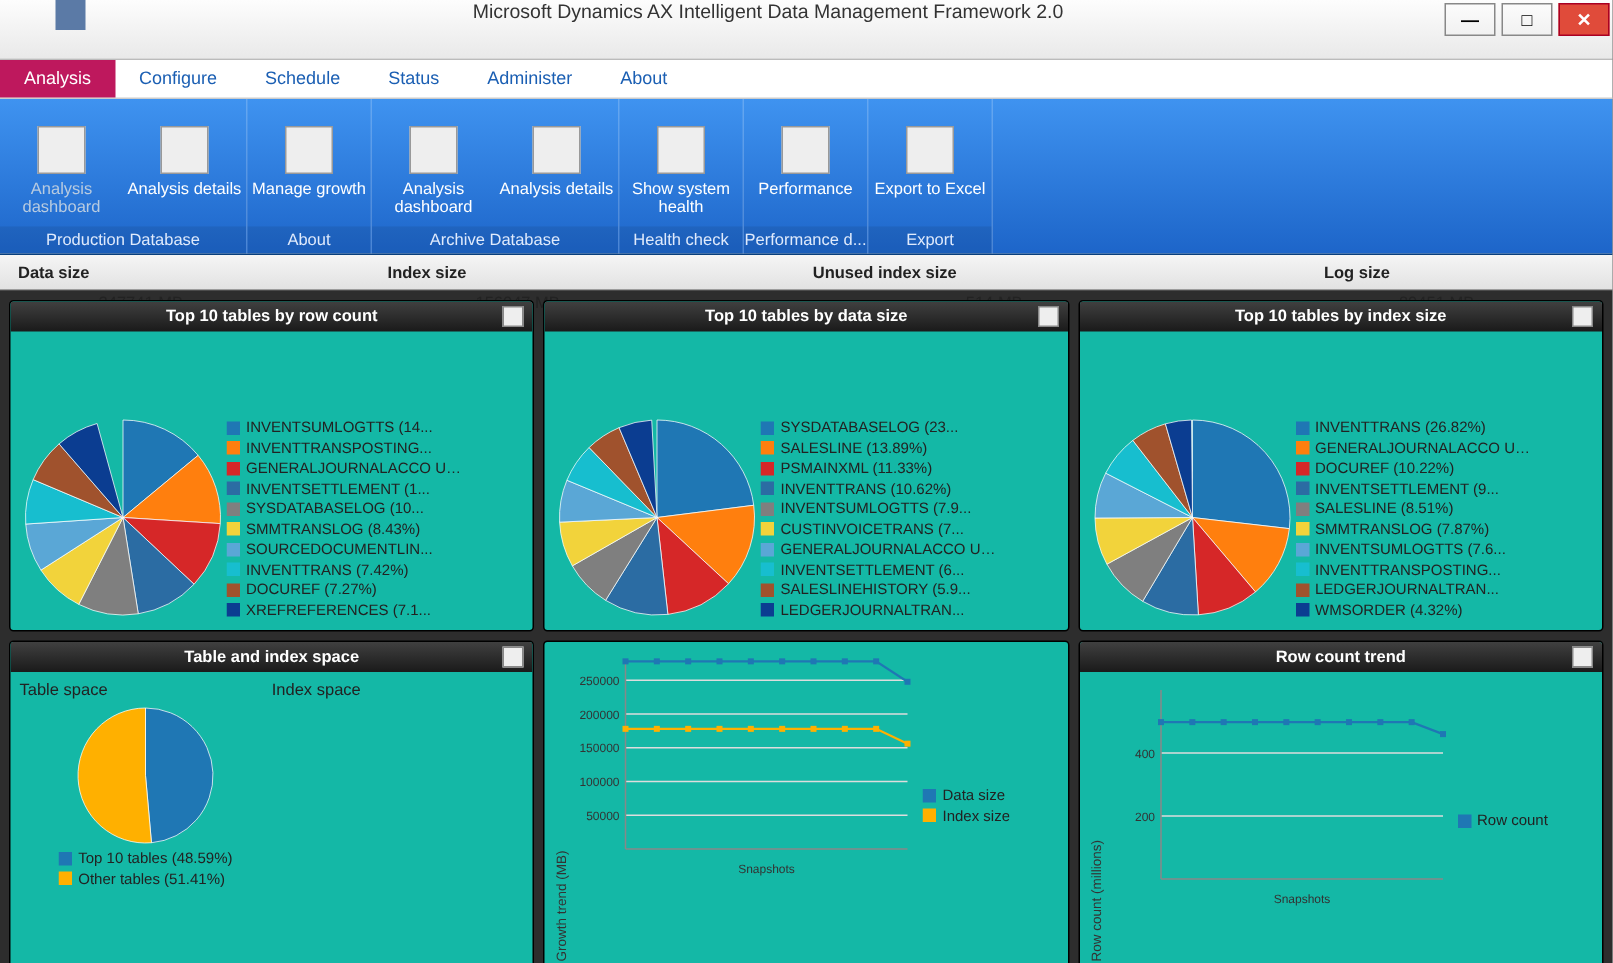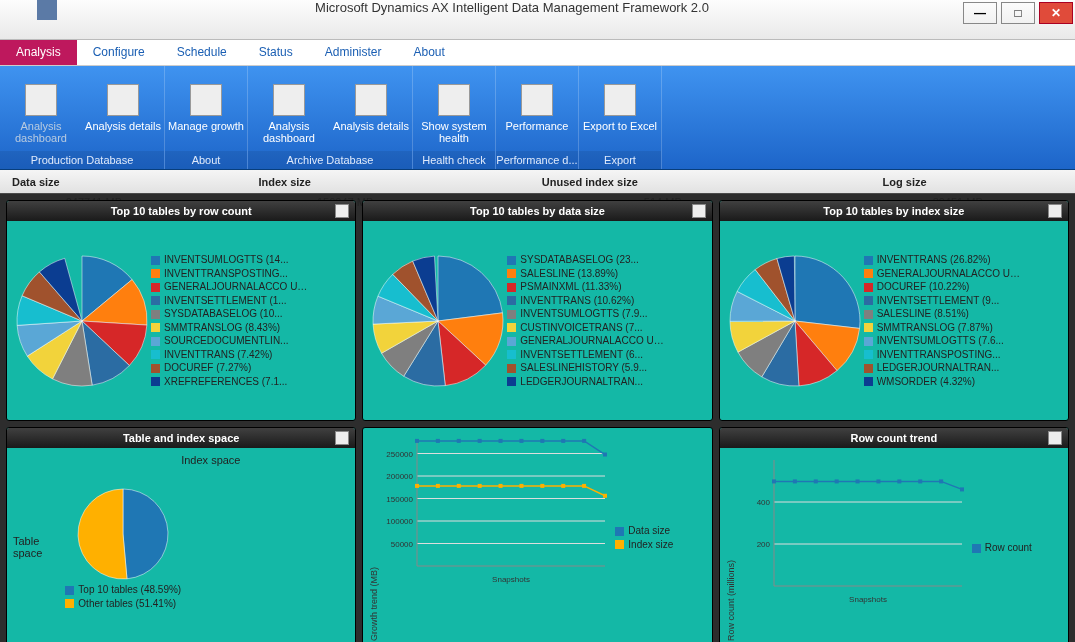--- a/index.html
+++ b/index.html
@@ -33,21 +33,21 @@
 .statsbar .sval { margin-right: 60px; margin-top: 40px; }
 
 
 .dash { background: #2d2d2d; padding: 6px; height: calc(642px - 28px - 26px - 104px - 24px); display:grid; grid-template-columns: 1fr 1fr 1fr; grid-template-rows: 1fr 1fr; gap: 6px; }
 .panel { background: #14b8a6; border: 1px solid #000; border-radius: 3px; display:flex; flex-direction:column; overflow:hidden; }
 .panelhdr { background: linear-gradient(#404040,#1a1a1a); color:#fff; font-size:11px; font-weight:bold; text-align:center; padding:4px 0; position:relative; }
 .panelhdr .toggle { position:absolute; right:6px; top:3px; width:14px; height:14px; background:#eee; border:1px solid #888; }
 .panelbody { flex:1; display:flex; padding: 6px; position:relative; font-size:10px; color:#222; }
 
 
-.piewrap { display:flex; align-items:center; }
+.piewrap { display:flex; align-items:flex-end; }
 .legend { font-size:10px; line-height:1.35; }
 .legend div { white-space: nowrap; overflow:hidden; text-overflow:ellipsis; max-width: 160px; }
 .swatch { display:inline-block; width:9px; height:9px; margin-right:4px; vertical-align:middle; }
 
 
 .axlabel-y { writing-mode: vertical-rl; transform: rotate(180deg); font-size:9px; color:#333; }
 </style>
 </head>
 <body>
 
@@ -237,21 +237,21 @@
           <div><span class="swatch" style="background:#17becf"></span>INVENTTRANSPOSTING...</div>
           <div><span class="swatch" style="background:#a0522d"></span>LEDGERJOURNALTRAN...</div>
           <div><span class="swatch" style="background:#0b3d91"></span>WMSORDER (4.32%)</div>
         </div>
       </div>
   </div>
 
   <div class="panel">
     <div class="panelhdr"><span>Table and index space</span><span class="toggle"></span></div>
     <div class="panelbody" style="flex-direction:row;">
-      <div style="flex:1;display:flex;align-items:center;">
+      <div style="flex:1;display:flex;flex-direction:column;">
         <div style="font-size:11px;margin-bottom:2px;">Table space</div>
         <div id="pie3">
             <div style="display:flex;flex-direction:column;align-items:center;">
               <svg width="98" height="98">
                 <path d="M49,49 L49,4 A45,45 0 0 1 52.98146807683569,93.82351962924307 Z" fill="#1f77b4" stroke="#fff" stroke-width="0.5"></path>
                 <path d="M49,49 L52.98146807683569,93.82351962924307 A45,45 0 1 1 48.99999999999999,4 Z" fill="#ffb000" stroke="#fff" stroke-width="0.5"></path>
               </svg>
               <div class="legend">
                 <div><span class="swatch" style="background:#1f77b4"></span>Top 10 tables (48.59%)</div>
                 <div><span class="swatch" style="background:#ffb000"></span>Other tables (51.41%)</div>

